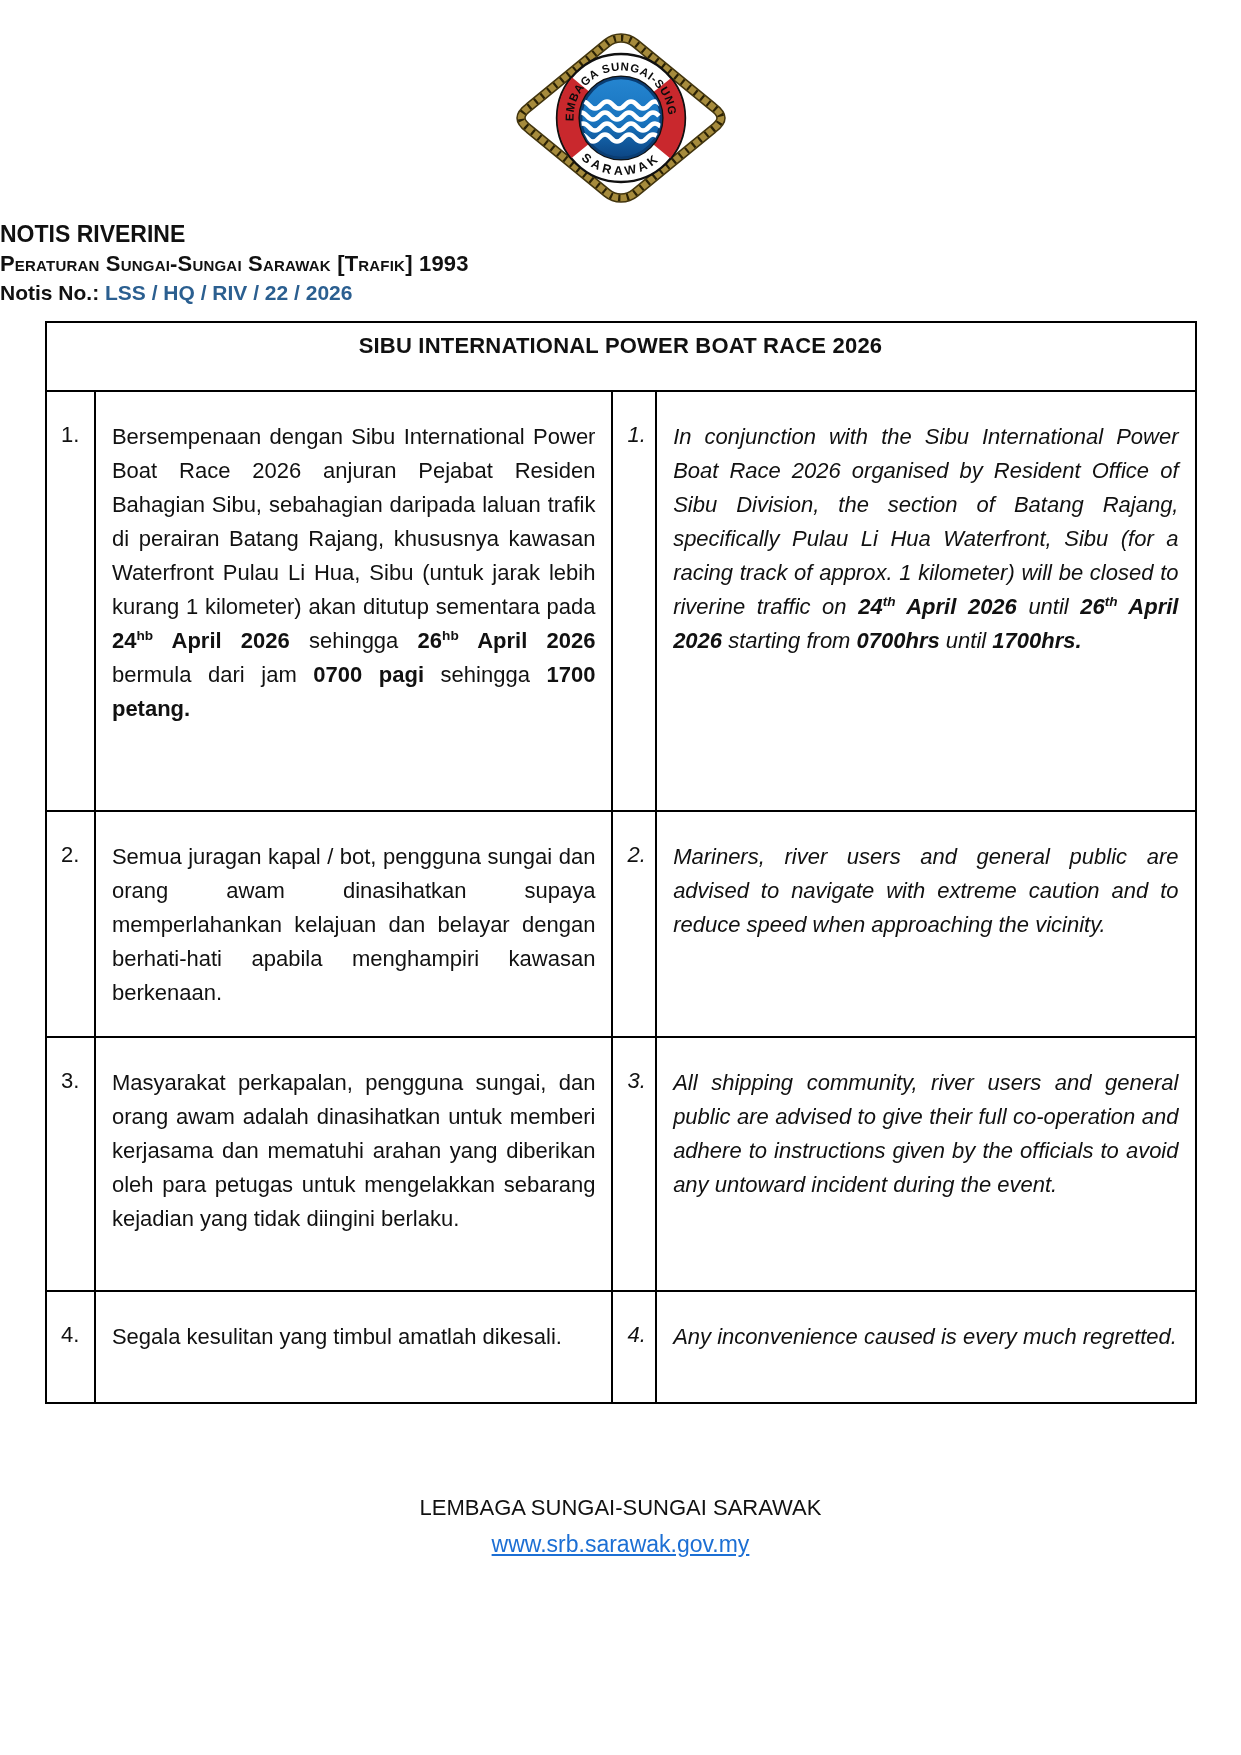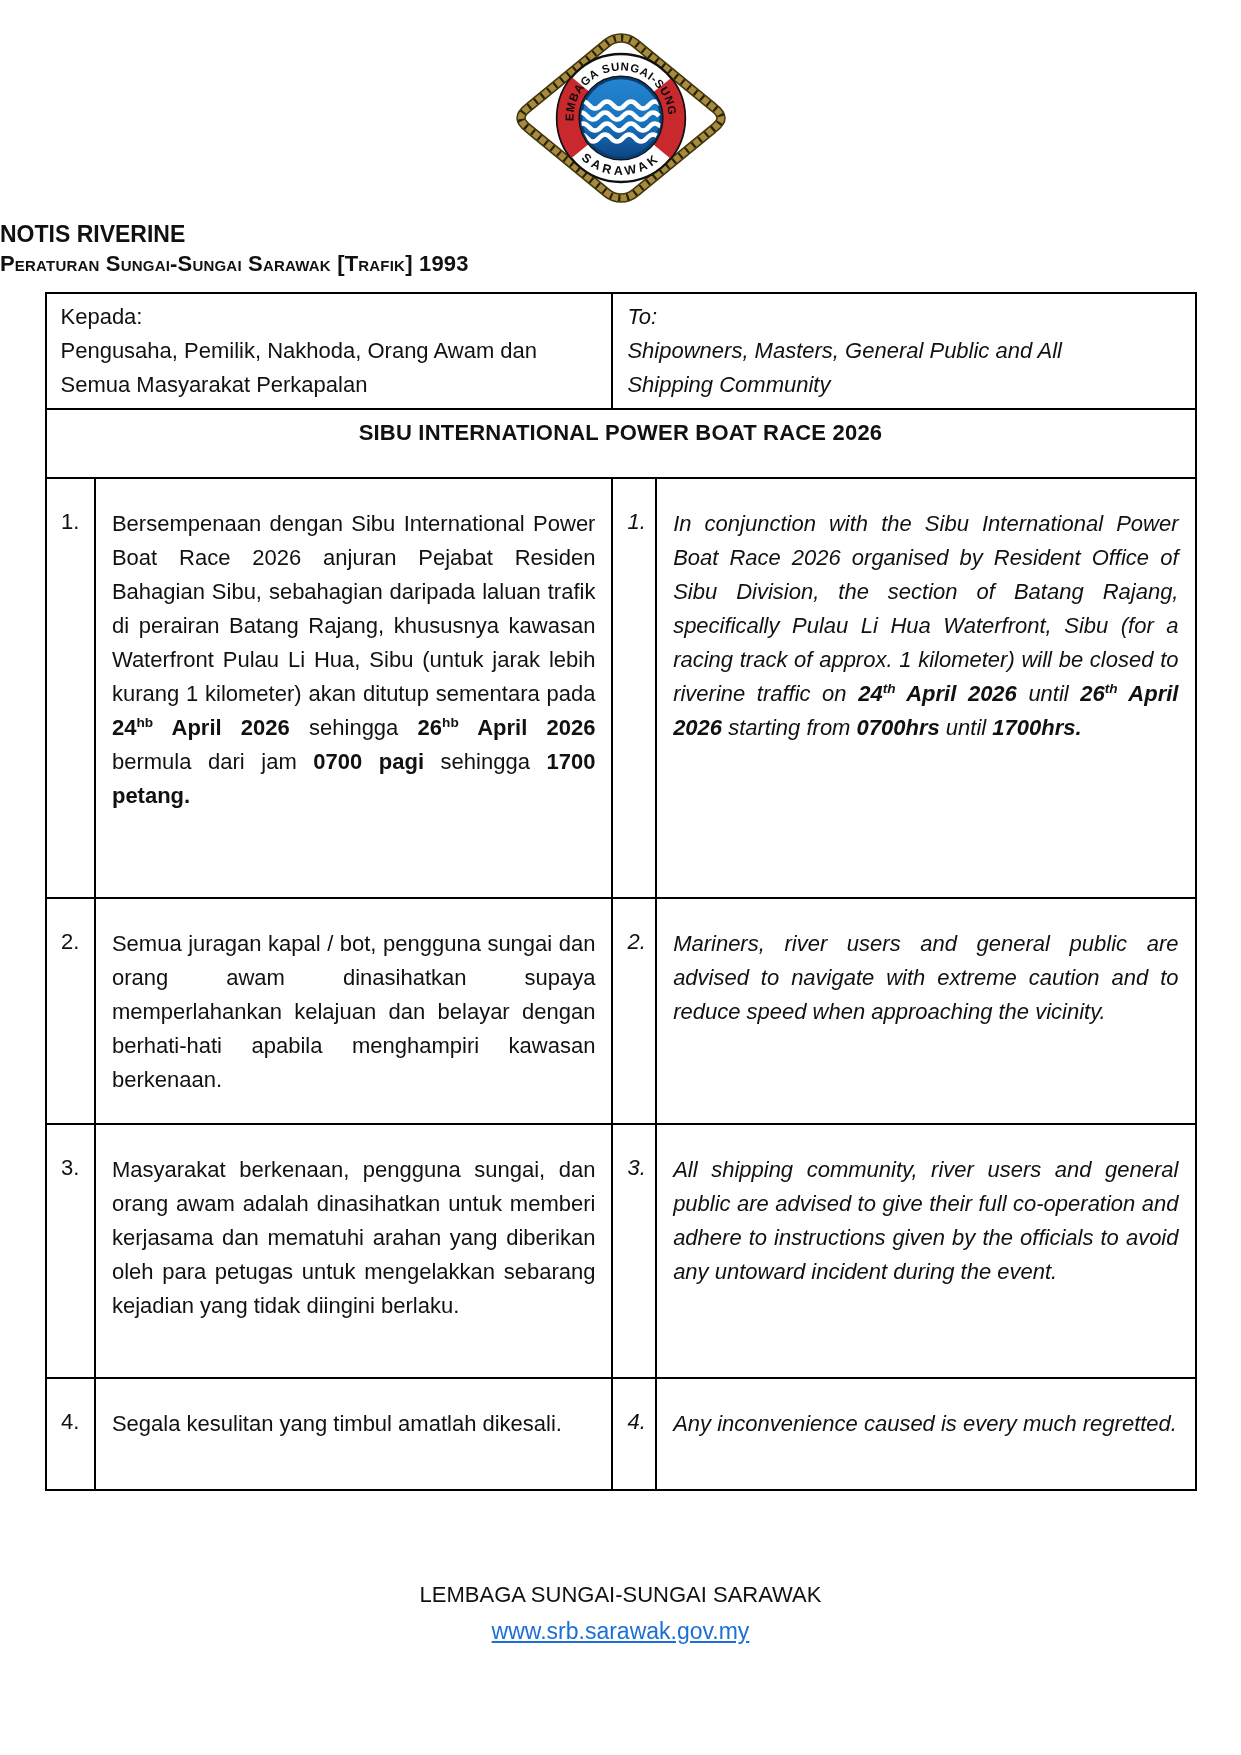--- a/index.html
+++ b/index.html
@@ -119,42 +119,31 @@
       </text>
       <text font-family="Liberation Sans, sans-serif" font-size="12.5" font-weight="700" letter-spacing="3.5" fill="#0B0B0B">
         <textPath href="#botArc" startOffset="50%" text-anchor="middle">SARAWAK</textPath>
       </text>
     </svg>
   </div>
 
   <div class="titles">
     <div class="title-main">NOTIS RIVERINE</div>
     <div class="title-sub">Peraturan Sungai-Sungai Sarawak [Trafik] 1993</div>
+    <div class="title-notis"><span>Notis No.: </span> <span class="num">LSS / HQ / RIV / 22 / 2026</span></div>
   </div>
 
   <table class="notice">
     <colgroup>
       <col style="width:4.3%">
         <col style="width:45%">
         <col style="width:3.8%">
         <col style="width:46.9%">
     </colgroup>
     <tbody>
-        <tr>
-      <td colspan="2" class="addr">
-        <div>Kepada:</div>
-        <div>Pengusaha, Pemilik, Nakhoda, Orang Awam dan</div>
-        <div>Semua Masyarakat Perkapalan</div>
-      </td>
-      <td colspan="2" class="addr en">
-        <div>To:</div>
-        <div>Shipowners, Masters, General Public and All</div>
-        <div>Shipping Community</div>
-      </td>
-    </tr>
     <tr>
       <td colspan="4" class="subject-cell">SIBU INTERNATIONAL POWER BOAT RACE 2026</td>
     </tr>
 
     <tr class="item ht-1">
       <td class="num">1.</td>
       <td class="body-ms">
             <p><span class="seg">Bersempenaan dengan Sibu International Power Boat Race 2026 anjuran Pejabat Residen Bahagian Sibu, sebahagian daripada laluan trafik di perairan Batang Rajang, khususnya kawasan Waterfront Pulau Li Hua, Sibu (untuk jarak lebih kurang 1 kilometer) akan ditutup sementara pada </span><span class="seg b">24</span><sup class="seg b">hb</sup><span class="seg b"> April 2026</span><span class="seg"> sehingga </span><span class="seg b">26</span><sup class="seg b">hb</sup><span class="seg b"> April 2026</span><span class="seg"> bermula dari jam </span><span class="seg b">0700 pagi</span><span class="seg"> sehingga </span><span class="seg b">1700 petang.</span></p>
           </td>
       <td class="num en">1.</td>
@@ -170,21 +159,21 @@
           </td>
       <td class="num en">2.</td>
       <td class="body-en en">
             <p><span class="seg">Mariners, river users and general public are advised to navigate with extreme caution and to reduce speed when approaching the vicinity.</span></p>
           </td>
     </tr>
 
     <tr class="item ht-3">
       <td class="num">3.</td>
       <td class="body-ms">
-            <p><span class="seg">Masyarakat berkenaan, pengguna sungai, dan orang awam adalah dinasihatkan untuk memberi kerjasama dan mematuhi arahan yang diberikan oleh para petugas untuk mengelakkan sebarang kejadian yang tidak diingini berlaku.</span></p>
+            <p><span class="seg">Masyarakat perkapalan, pengguna sungai, dan orang awam adalah dinasihatkan untuk memberi kerjasama dan mematuhi arahan yang diberikan oleh para petugas untuk mengelakkan sebarang kejadian yang tidak diingini berlaku.</span></p>
           </td>
       <td class="num en">3.</td>
       <td class="body-en en">
             <p><span class="seg">All shipping community, river users and general public are advised to give their full co-operation and adhere to instructions given by the officials to avoid any untoward incident during the event.</span></p>
           </td>
     </tr>
 
     <tr class="item ht-4">
       <td class="num">4.</td>
       <td class="body-ms">

